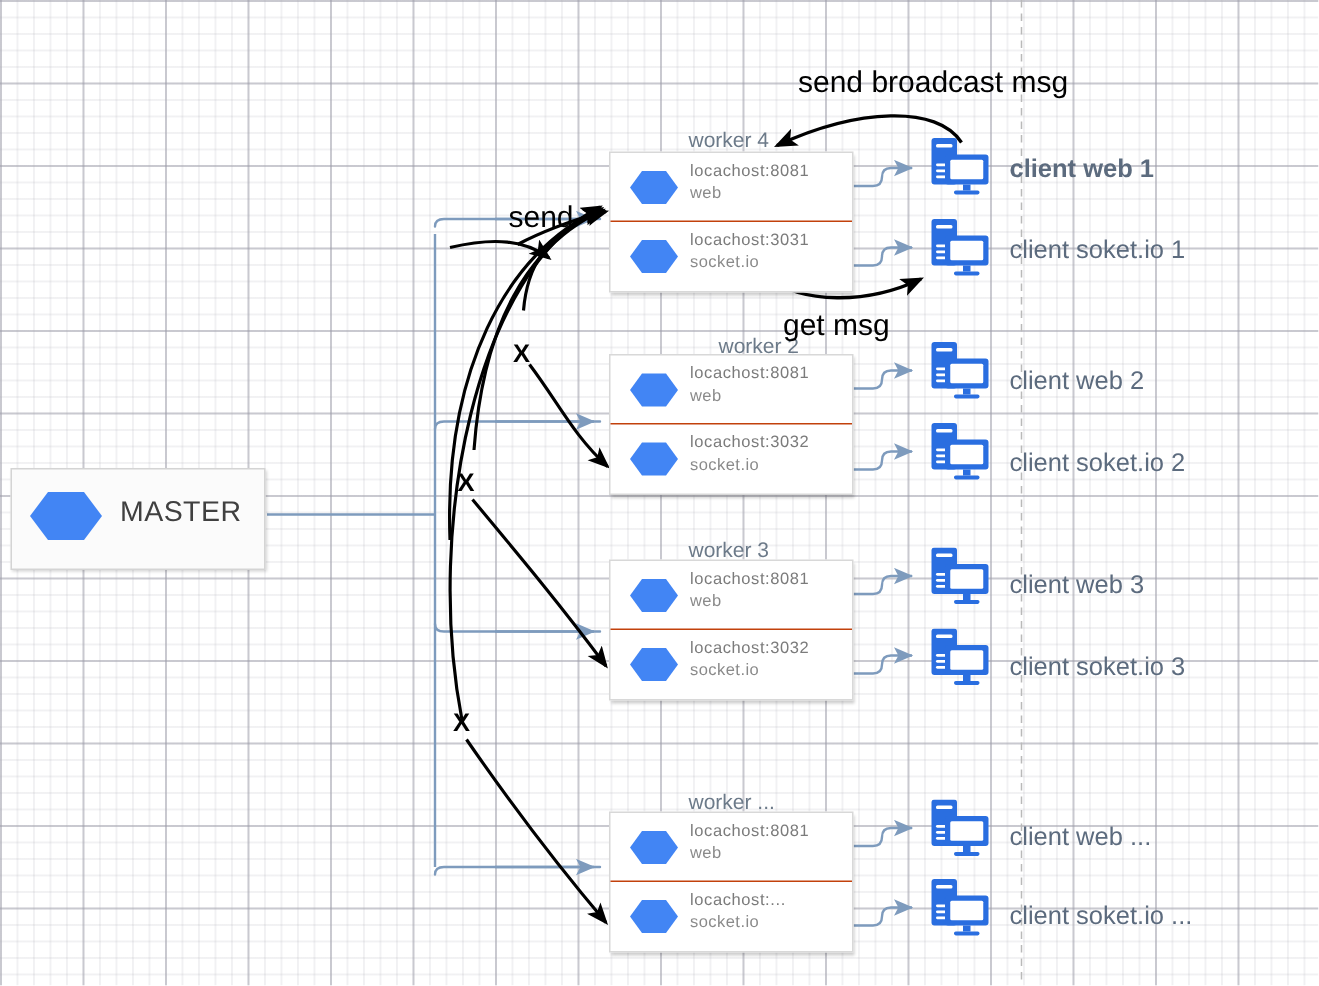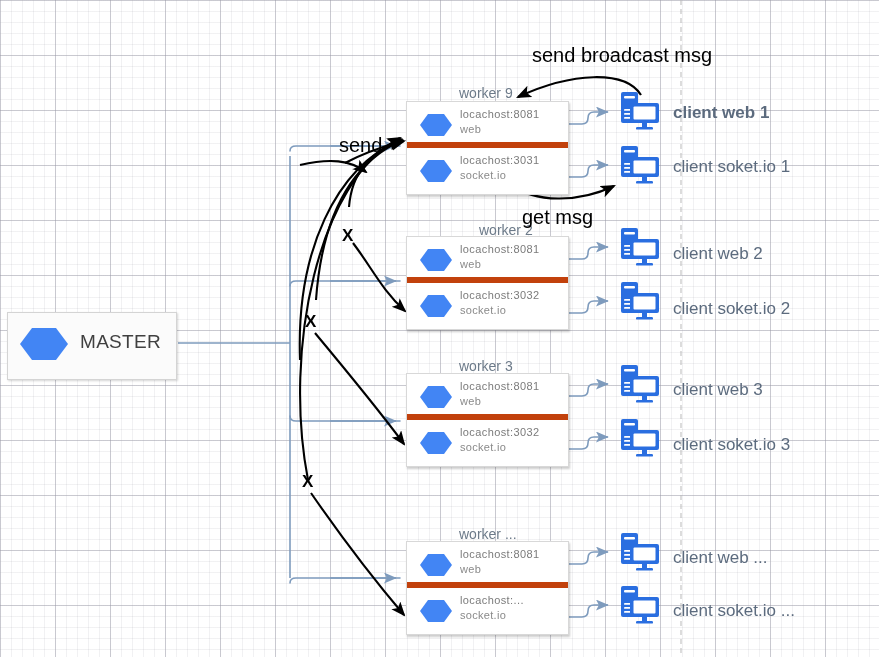--- a/index.html
+++ b/index.html
@@ -78,21 +78,21 @@
     background: #ffffff;
     border: 1px solid #d8d8d8;
     box-shadow: 1px 2px 2px rgba(0,0,0,0.20);
     box-sizing: border-box;
   }
   .worker-row {
     position: relative;
     height: 46px;
     box-sizing: border-box;
   }
-  .worker-row.top { border-bottom: 6px solid #c2410c; }
+  .worker-row.top { border-bottom: 1px solid #c2410c; }
   .row-hex {
     position: absolute;
     left: 12px;
     top: 11px;
     width: 34px;
     height: 24px;
   }
   .row-text {
     position: absolute;
     left: 53px;
@@ -205,21 +205,21 @@
     <path fill="none" stroke="#000000" stroke-width="2.2" marker-end="url(#arrow-black)" d="M505,181 C535,205 580,202 614,186"></path>
   </svg>
 
   <div class="master-box">
     <svg class="master-hex" viewBox="0 0 50 34" xmlns="http://www.w3.org/2000/svg">
       <polygon points="13,1 37,1 49,17 37,33 13,33 1,17" fill="#4285f4"></polygon>
     </svg>
     <div class="master-label">MASTER</div>
   </div>
 
-  <div class="worker-title" style="left:459px; top:85px;">worker 9</div>
+  <div class="worker-title" style="left:459px; top:85px;">worker 4</div>
   <div class="worker-box" style="top:101px;">
     <div class="worker-row top">
       <svg class="row-hex" viewBox="0 0 34 24">
         <polygon points="9,1 25,1 33,12 25,23 9,23 1,12" fill="#4285f4"></polygon>
       </svg>
       <div class="row-text">
         <div class="row-host">locachost:8081</div>
         <div class="row-kind">web</div>
       </div>
     </div>

